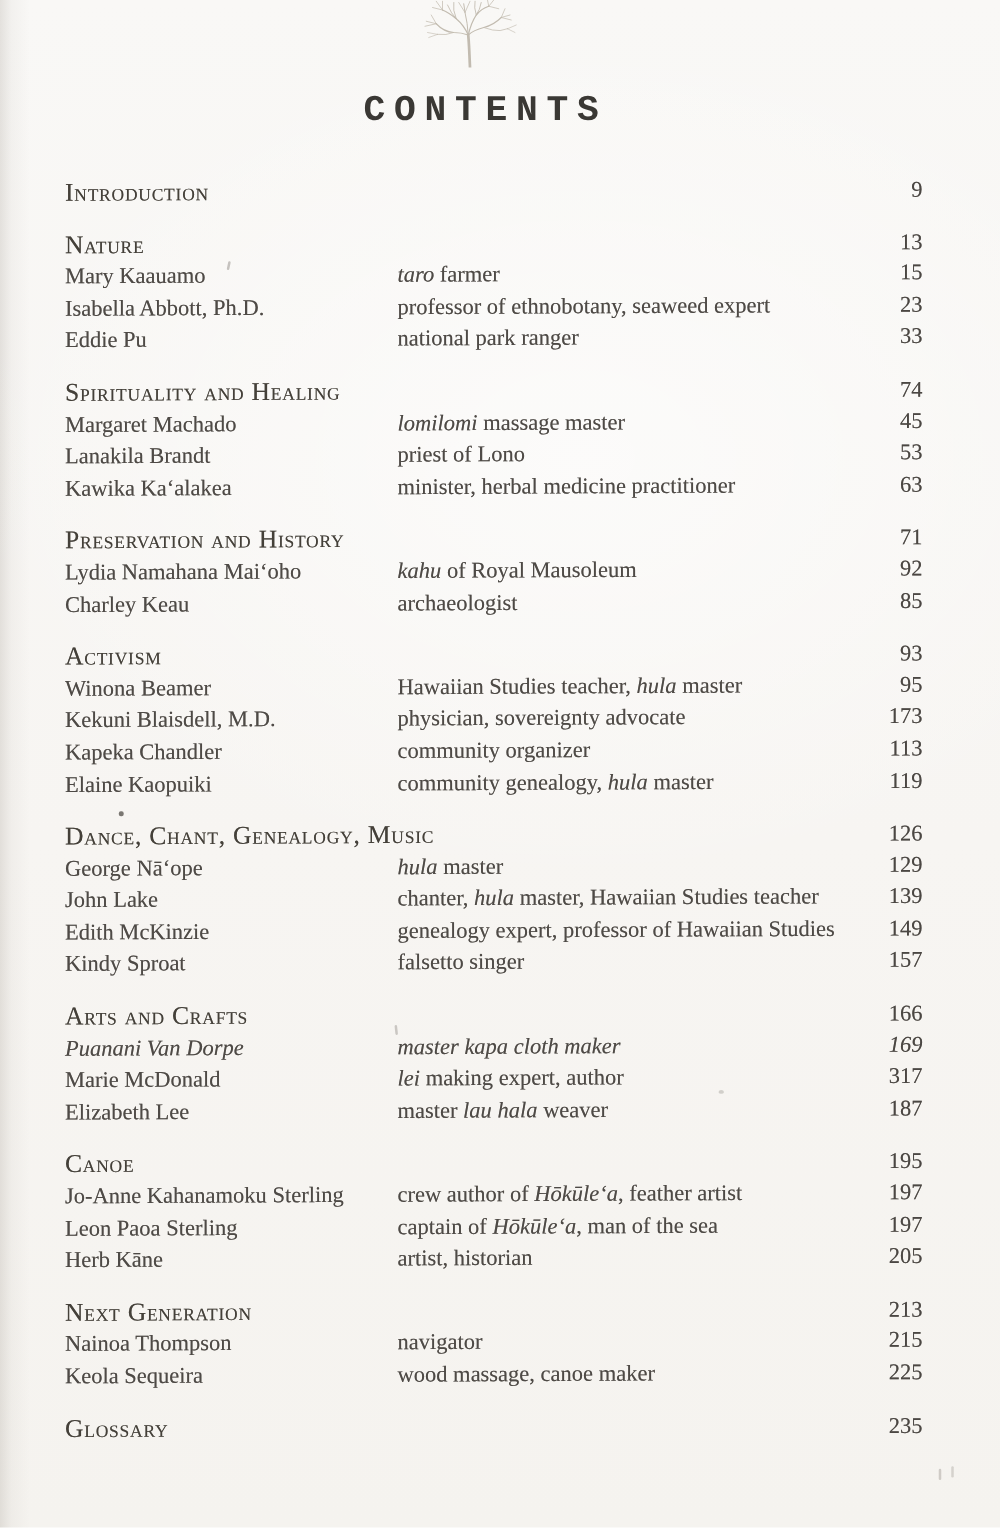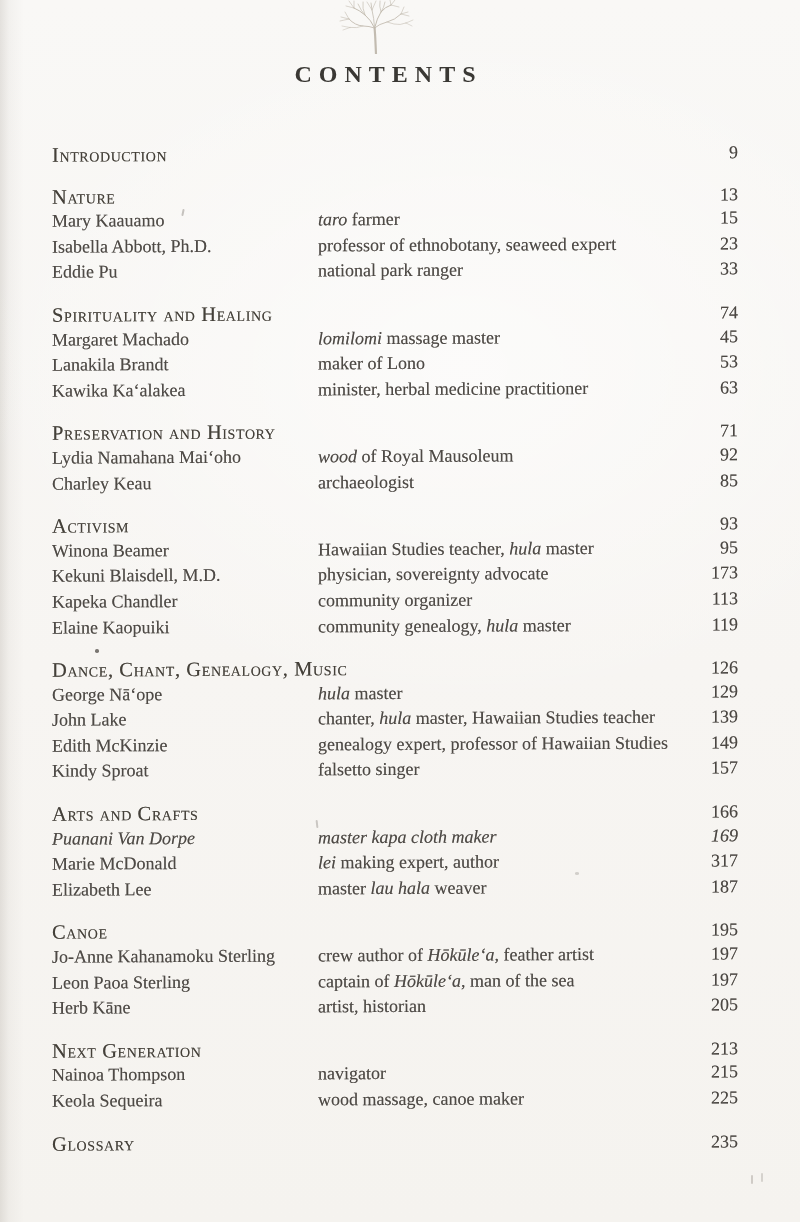--- a/index.html
+++ b/index.html
@@ -7,24 +7,24 @@
     width:800px;height:1222px;overflow:hidden;position:relative;
     font-family:"Liberation Serif", serif;
     background:
       radial-gradient(ellipse 700px 500px at 58% 30%, rgba(255,255,255,.55), rgba(255,255,255,0) 70%),
       linear-gradient(90deg, rgba(150,142,132,.22) 0px, rgba(150,142,132,.07) 9px, rgba(150,142,132,0) 24px),
       linear-gradient(180deg,#f9f8f6 0%, #f7f5f2 55%, #f5f3ef 100%);
   }
   .page{position:absolute;inset:0;}
   .ornament{position:absolute;top:0;left:321px;width:110px;height:54px;opacity:.8;}
   .title{
-    position:absolute;top:62px;left:0;right:30px;margin:0;
+    position:absolute;top:62px;left:0;right:30px;margin:12px;
     text-align:center;
-    font-family:Liberation Serif, serif;
-    font-weight:700;font-size:24px;line-height:1;
+    font-family:Liberation Mono, monospace;
+    font-weight:700;font-size:29px;line-height:1;
     letter-spacing:7px;text-indent:7px;
     color:#3a3834;
   }
   .toc{
     position:absolute;top:142px;left:52px;right:62px;
     transform:skewY(-0.28deg);
     color:#4e4a46;
     text-shadow:0 0 .5px rgba(78,74,70,.55);
   }
   .section{margin-bottom:16px;}
@@ -110,37 +110,37 @@
           <span class="heading">Spirituality and Healing</span>
           <span class="pagenum">74</span>
         </div>
         <div class="row">
           <span class="name">Margaret Machado</span>
           <span class="desc"><i>lomilomi</i><span> massage master</span></span>
           <span class="pagenum">45</span>
         </div>
         <div class="row">
           <span class="name">Lanakila Brandt</span>
-          <span class="desc"><span>maker of Lono</span></span>
+          <span class="desc"><span>priest of Lono</span></span>
           <span class="pagenum">53</span>
         </div>
         <div class="row">
           <span class="name">Kawika Kaʻalakea</span>
           <span class="desc"><span>minister, herbal medicine practitioner</span></span>
           <span class="pagenum">63</span>
         </div>
       </div>
       <div class="section">
         <div class="row">
           <span class="heading">Preservation and History</span>
           <span class="pagenum">71</span>
         </div>
         <div class="row">
           <span class="name">Lydia Namahana Maiʻoho</span>
-          <span class="desc"><i>wood</i><span> of Royal Mausoleum</span></span>
+          <span class="desc"><i>kahu</i><span> of Royal Mausoleum</span></span>
           <span class="pagenum">92</span>
         </div>
         <div class="row">
           <span class="name">Charley Keau</span>
           <span class="desc"><span>archaeologist</span></span>
           <span class="pagenum">85</span>
         </div>
       </div>
       <div class="section">
         <div class="row">

